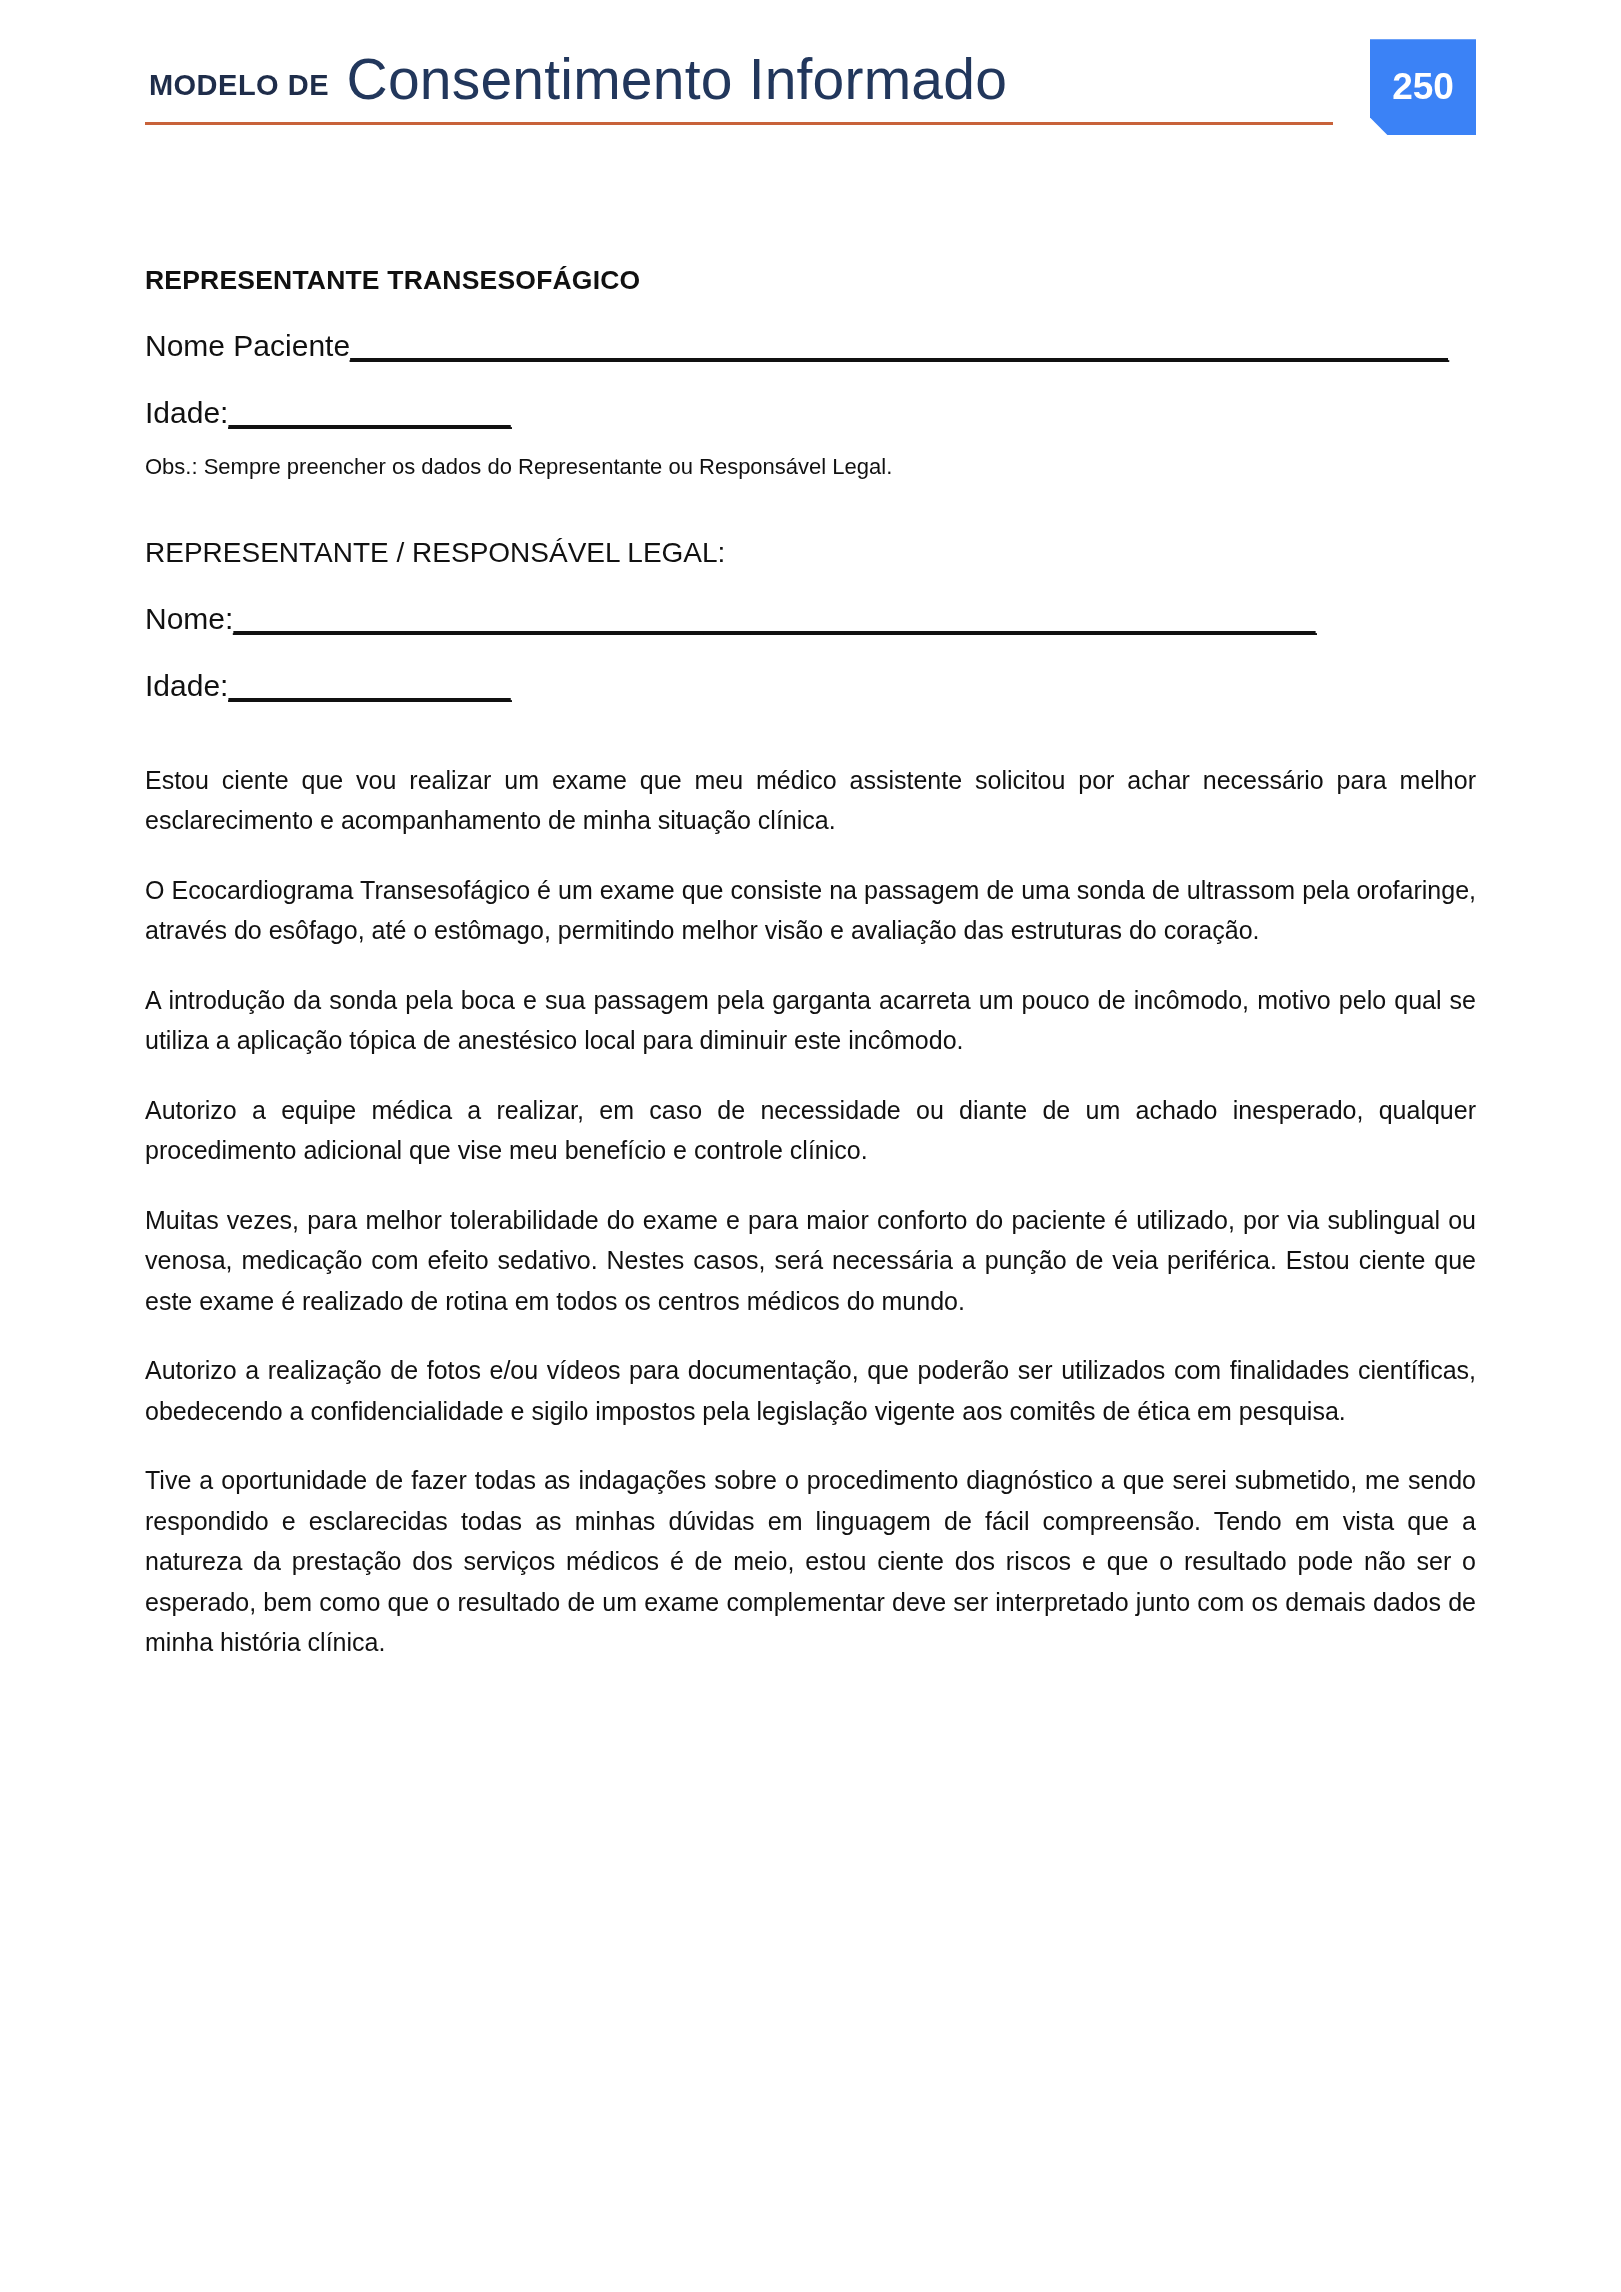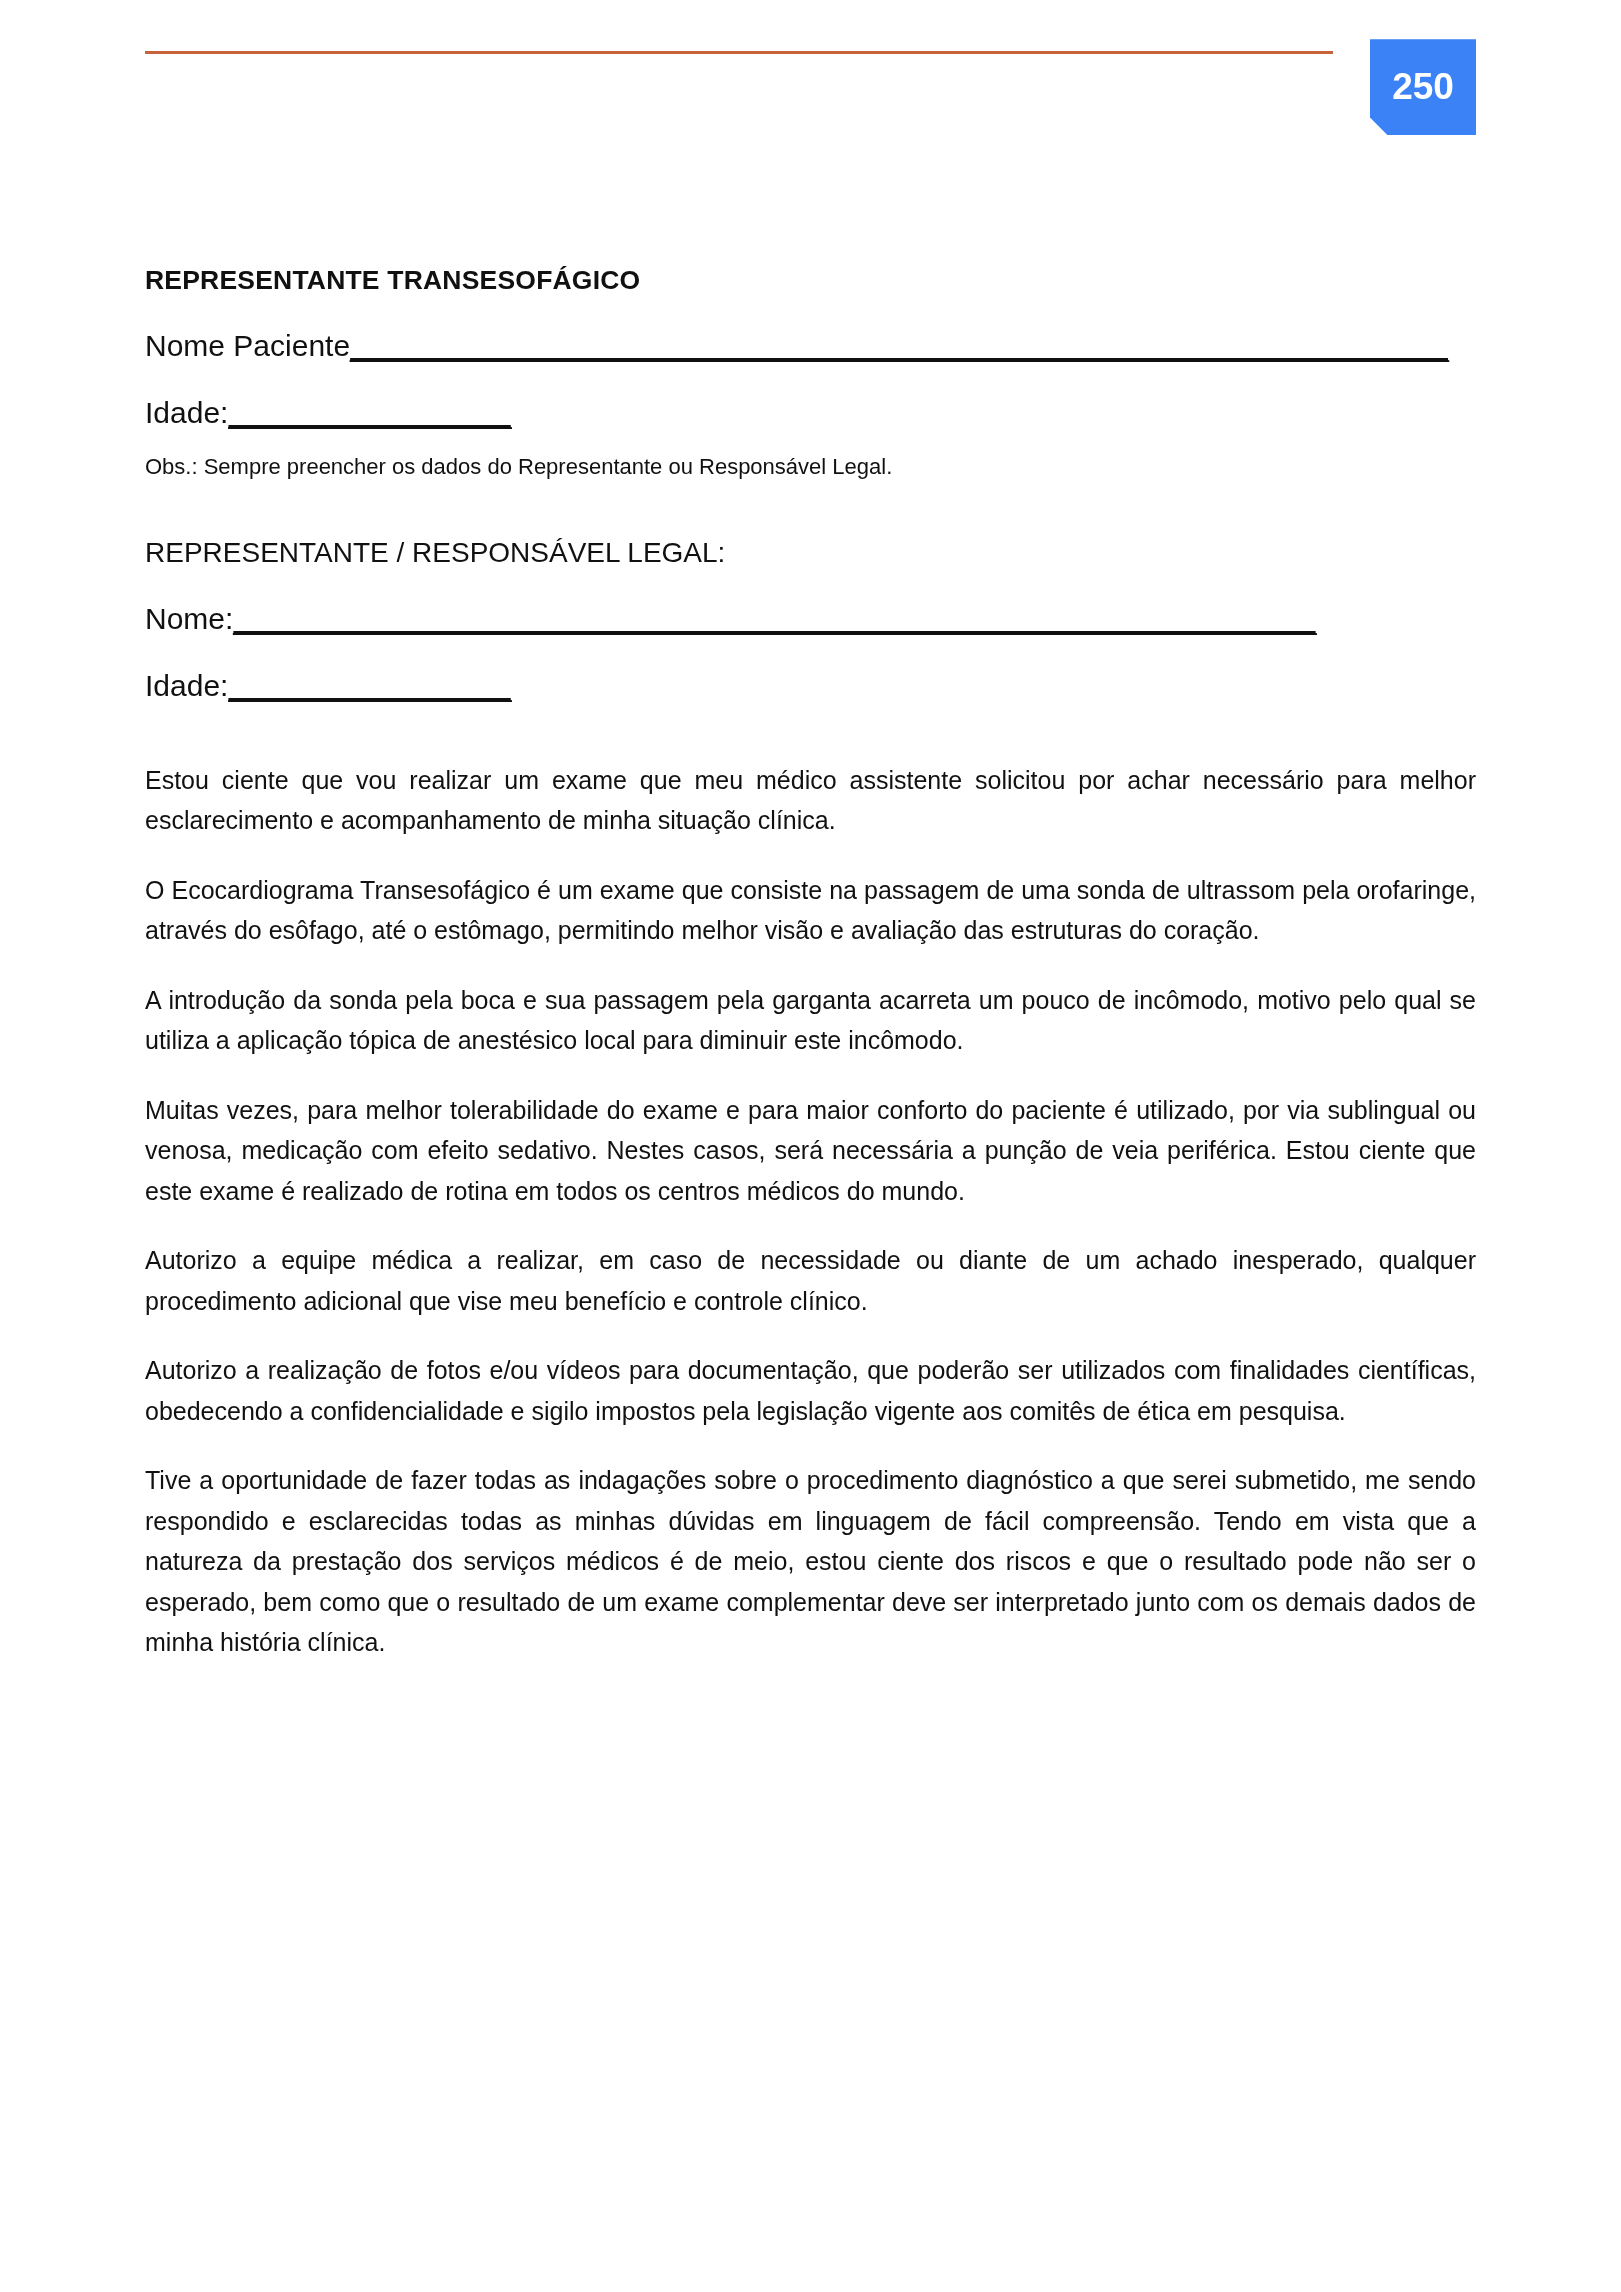--- a/index.html
+++ b/index.html
@@ -116,20 +116,24 @@
   p.para:last-child { margin-bottom: 0; }
 
   .body-block { margin-top: 57px; }
 </style>
 </head>
 <body>
 
 <div class="page">
 
   <div class="header">
+    <div class="header-title-row">
+      <span class="modelo-de">MODELO DE</span>
+      <span class="consentimento">Consentimento Informado</span>
+    </div>
     <div class="header-rule"></div>
     <div class="page-badge">250</div>
   </div>
 
   <div class="doc-title">REPRESENTANTE TRANSESOFÁGICO</div>
 
   <div class="field-line">
     <span>Nome Paciente</span><span class="rule">______________________________________________________________________</span>
   </div>
 
@@ -146,20 +150,20 @@
   </div>
 
   <div class="field-line">
     <span>Idade:</span><span class="rule">__________________</span>
   </div>
 
   <div class="body-block">
     <p class="para">Estou ciente que vou realizar um exame que meu médico assistente solicitou por achar necessário para melhor esclarecimento e acompanhamento de minha situação clínica.</p>
     <p class="para">O Ecocardiograma Transesofágico é um exame que consiste na passagem de uma sonda de ultrassom pela orofaringe, através do esôfago, até o estômago, permitindo melhor visão e avaliação das estruturas do coração.</p>
     <p class="para">A introdução da sonda pela boca e sua passagem pela garganta acarreta um pouco de incômodo, motivo pelo qual se utiliza a aplicação tópica de anestésico local para diminuir este incômodo.</p>
+    <p class="para">Autorizo a equipe médica a realizar, em caso de necessidade ou diante de um achado inesperado, qualquer procedimento adicional que vise meu benefício e controle clínico.</p>
     <p class="para">Muitas vezes, para melhor tolerabilidade do exame e para maior conforto do paciente é utilizado, por via sublingual ou venosa, medicação com efeito sedativo. Nestes casos, será necessária a punção de veia periférica. Estou ciente que este exame é realizado de rotina em todos os centros médicos do mundo.</p>
-    <p class="para">Autorizo a equipe médica a realizar, em caso de necessidade ou diante de um achado inesperado, qualquer procedimento adicional que vise meu benefício e controle clínico.</p>
     <p class="para">Autorizo a realização de fotos e/ou vídeos para documentação, que poderão ser utilizados com finalidades científicas, obedecendo a confidencialidade e sigilo impostos pela legislação vigente aos comitês de ética em pesquisa.</p>
     <p class="para">Tive a oportunidade de fazer todas as indagações sobre o procedimento diagnóstico a que serei submetido, me sendo respondido e esclarecidas todas as minhas dúvidas em linguagem de fácil compreensão. Tendo em vista que a natureza da prestação dos serviços médicos é de meio, estou ciente dos riscos e que o resultado pode não ser o esperado, bem como que o resultado de um exame complementar deve ser interpretado junto com os demais dados de minha história clínica.</p>
   </div>
 
 </div>
 
 
 </body></html>

